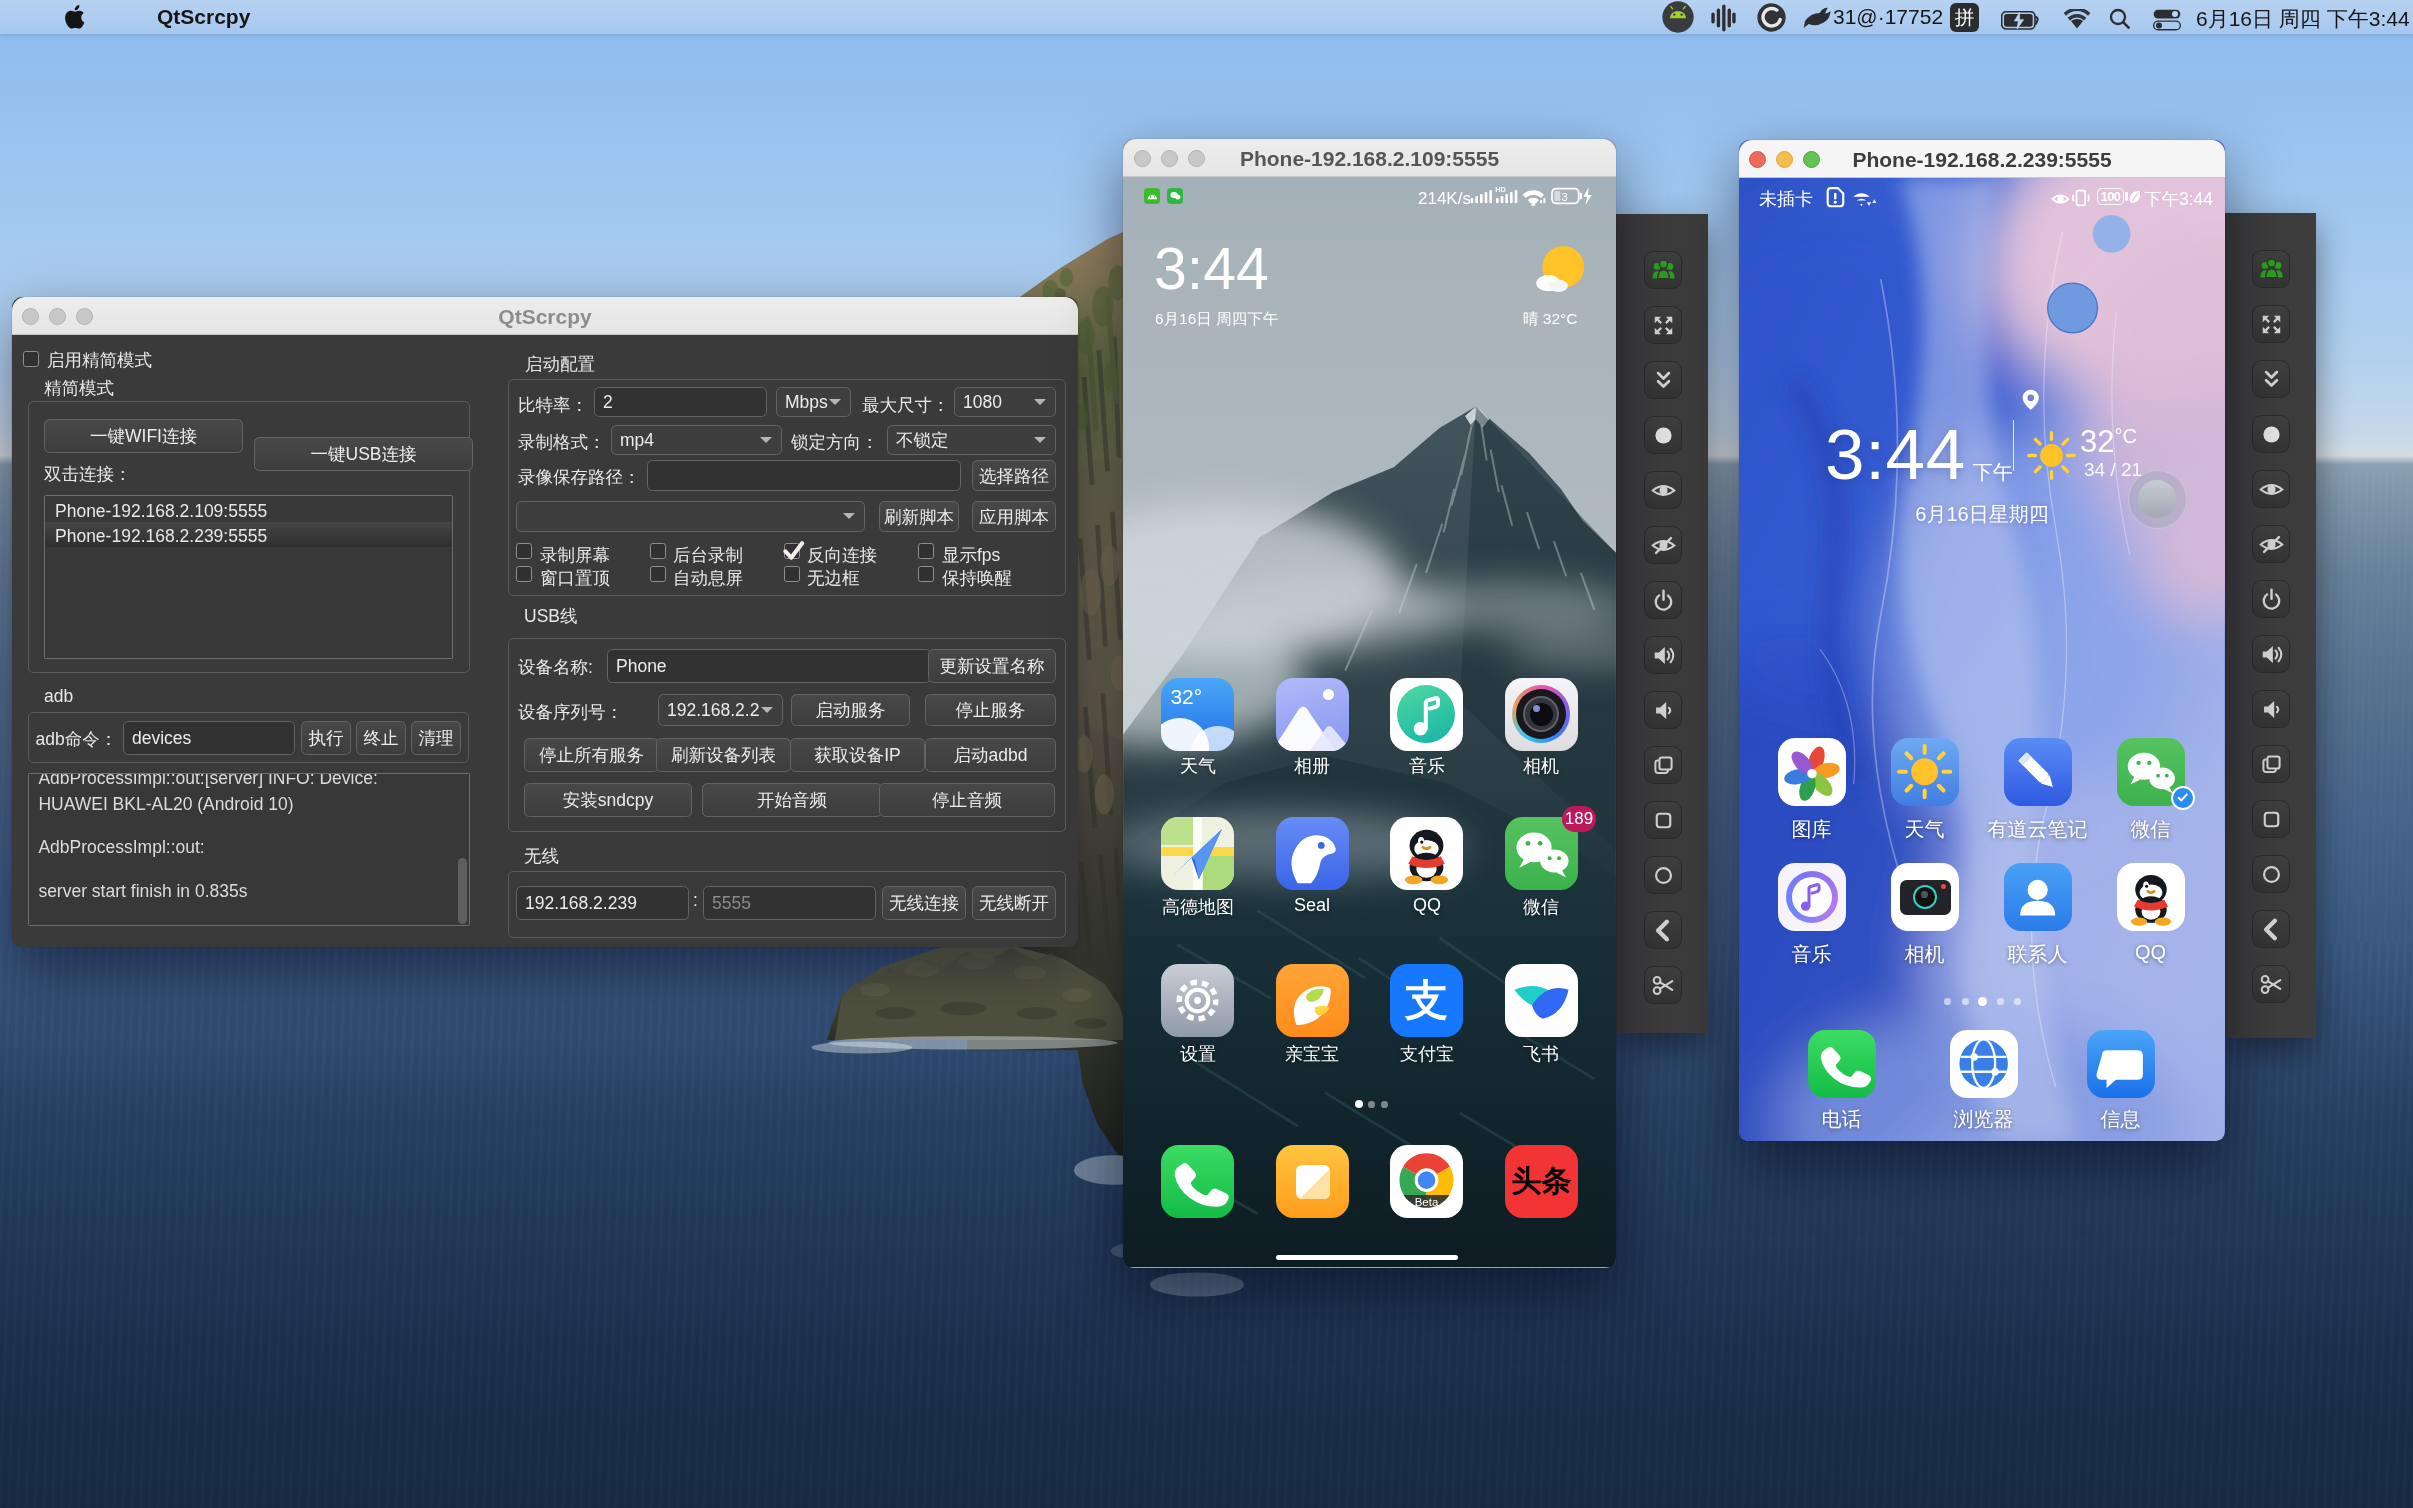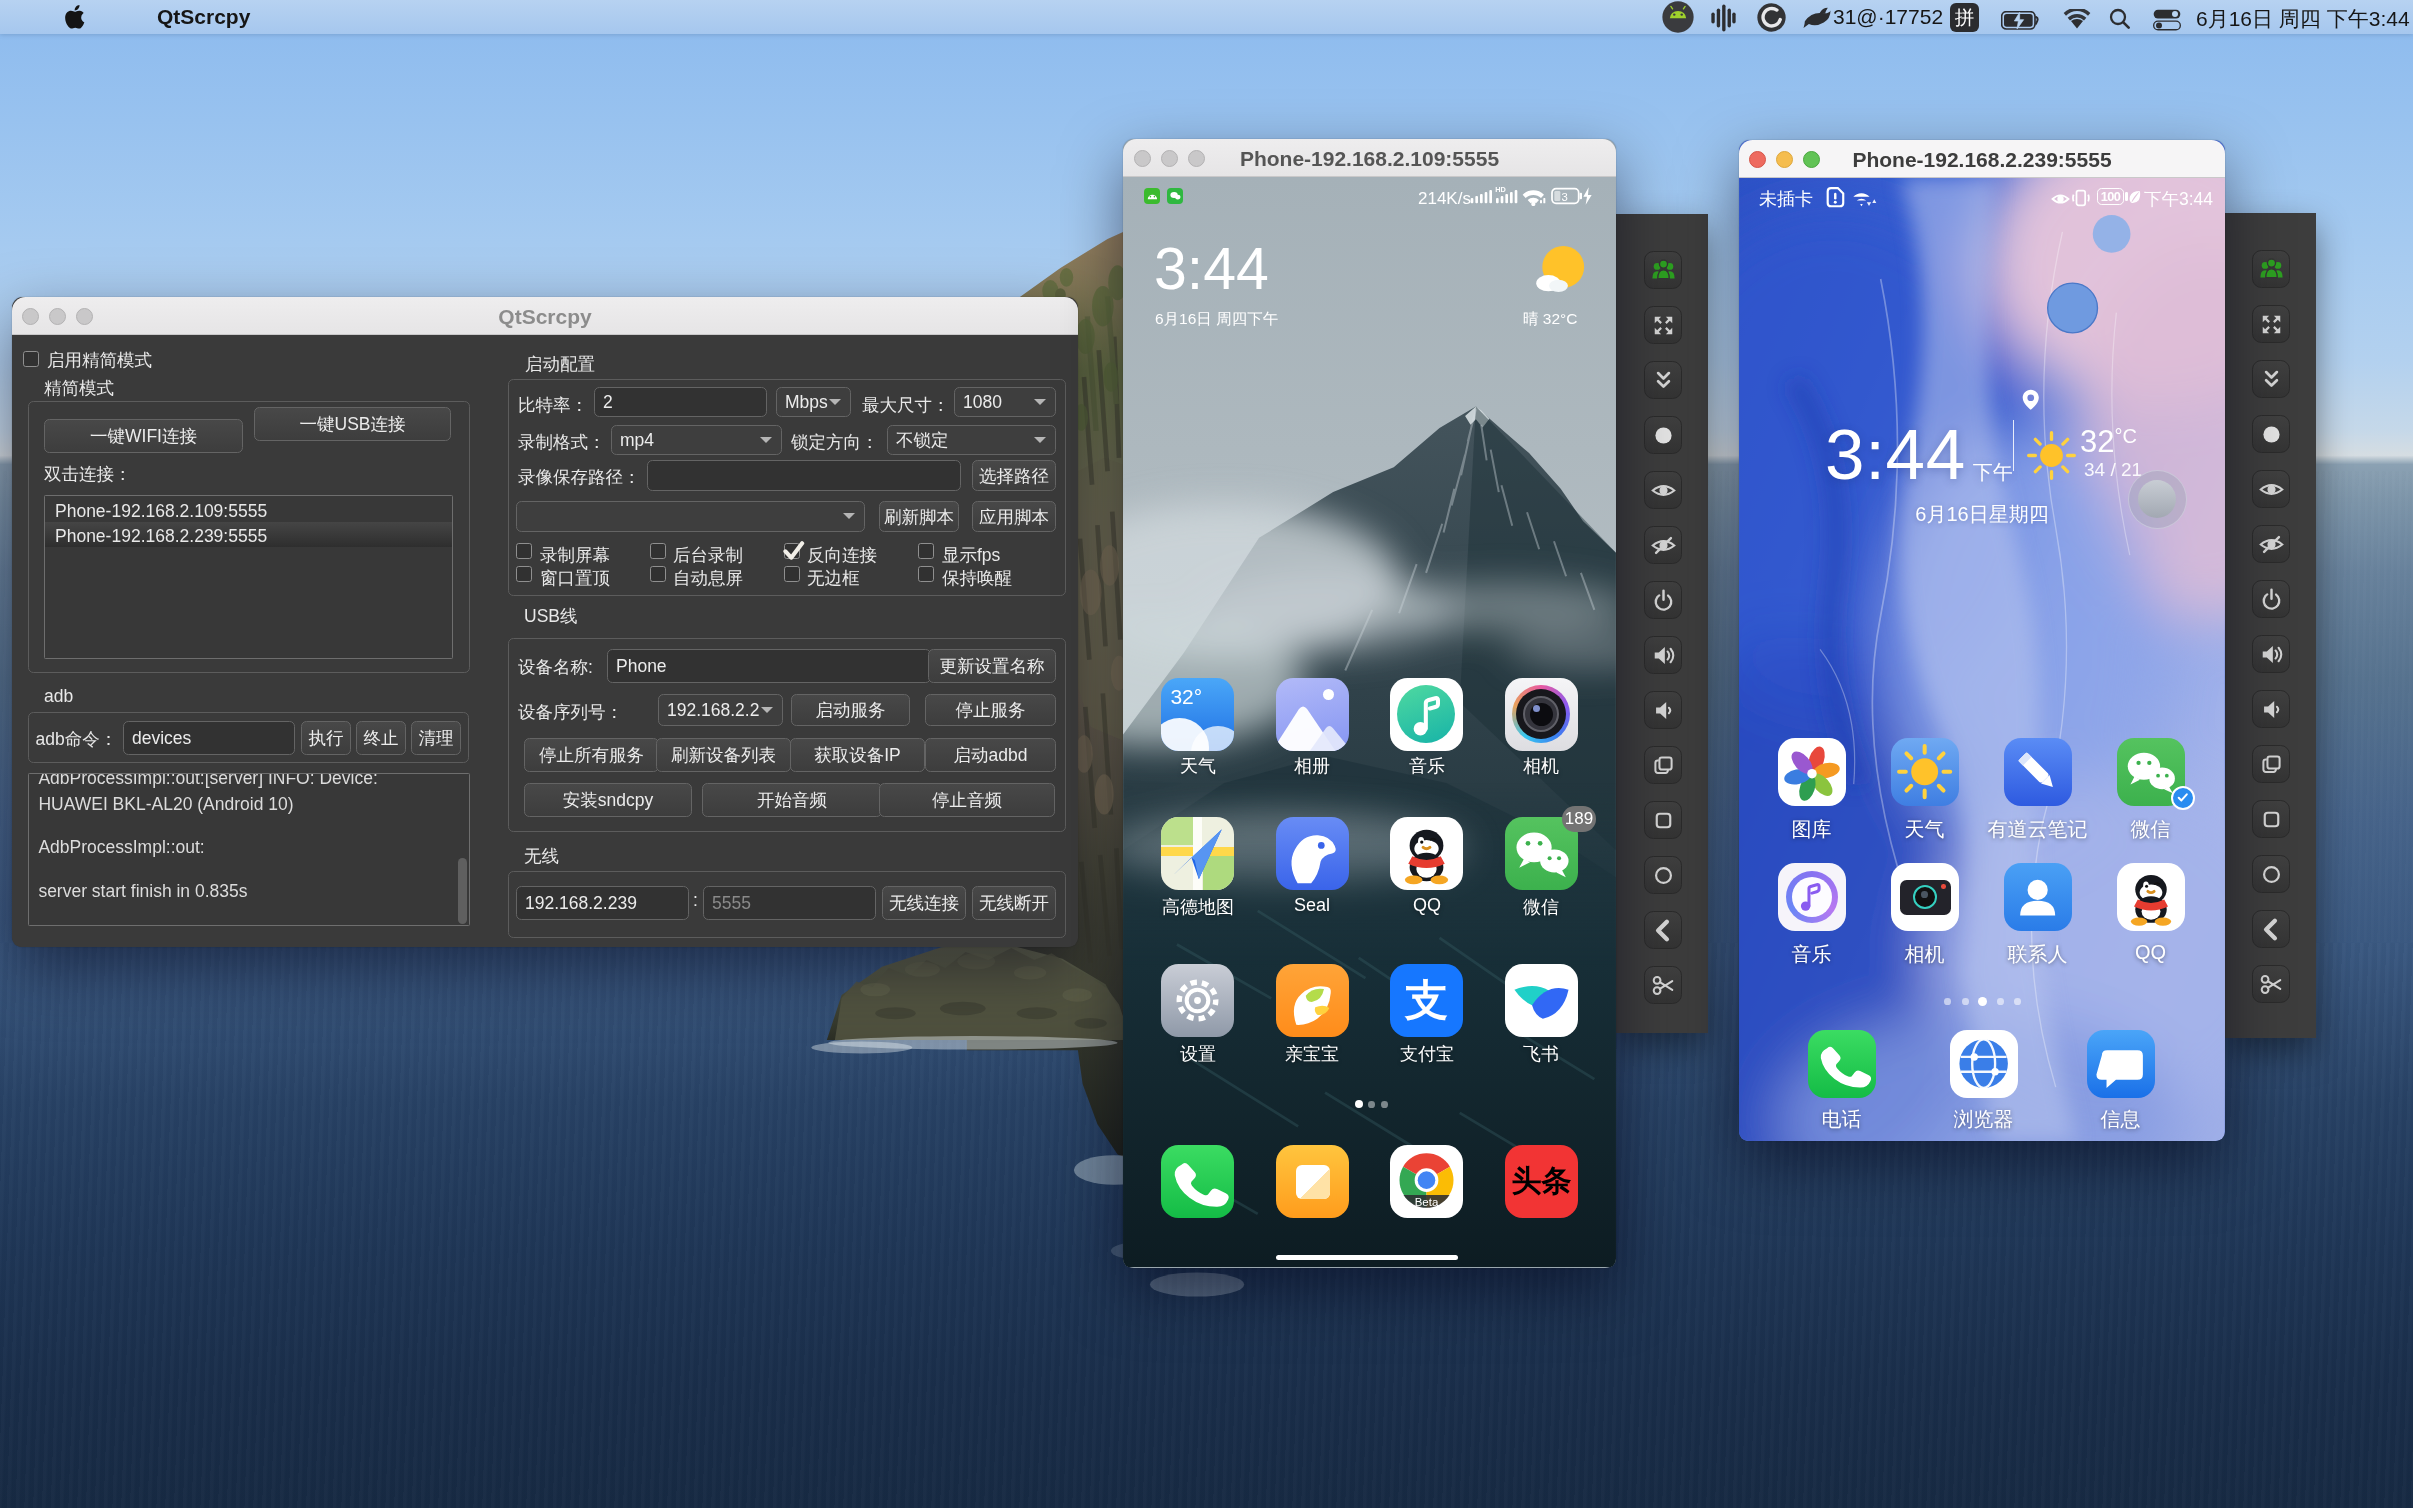--- a/index.html
+++ b/index.html
@@ -173,21 +173,21 @@
     <div class="lt ltg" style="left:10px"></div>
       <div class="lt ltg" style="left:37px"></div>
       <div class="lt ltg" style="left:64px"></div>
   </div>
   <div id="qtbody" style="position:absolute;left:0;top:38px;right:0;bottom:0;background:#3a3a3a;border-radius:0 0 9.4px 9.4px"></div>
   <div class="qcheck" style="left:11.4px;top:54px"></div>
   <div class="qt-label" style="left:35px;top:51px">启用精简模式</div>
   <div class="qt-label" style="left:32px;top:79px">精简模式</div>
   <div class="gbox" style="left:15.5px;top:104px;width:442px;height:272px"></div>
   <div class="qbtn" style="left:32px;top:122px;width:199px;height:34px">一键WIFI连接</div>
-  <div class="qbtn" style="left:242px;top:110px;width:197px;height:34px">一键USB连接</div>
+  <div class="qbtn" style="left:242px;top:140px;width:219px;height:34px">一键USB连接</div>
   <div class="qt-label" style="left:32px;top:165px">双击连接：</div>
   <div style="position:absolute;left:32px;top:198px;width:409px;height:164px;border:1.3px solid #6e6e6e;border-radius:1.3px;background:#383838;overflow:hidden">
     <div style="position:absolute;left:0;top:25.6px;width:100%;height:25.6px;background:linear-gradient(#454545,#2e2e2e)"></div>
     <div class="qt-label" style="left:10px;top:4.7px">Phone-192.168.2.109:5555</div>
     <div class="qt-label" style="left:10px;top:30px">Phone-192.168.2.239:5555</div>
   </div>
   <div class="qt-label" style="left:32px;top:389px">adb</div>
   <div class="gbox" style="left:16px;top:415px;width:441px;height:51px"></div>
   <div class="qt-label" style="left:23.6px;top:430px">adb命令：</div>
   <div class="qfield" style="left:111px;top:424px;width:172px;height:34px">devices</div>
@@ -523,21 +523,21 @@
         <ellipse cx="43" cy="45" rx="26" ry="22" fill="#fff"></ellipse>
         <path d="M28 62 l-7 13 l16 -8 Z" fill="#fff"></path>
         <circle cx="34" cy="39" r="3.5" fill="#3cb14d"></circle>
           <circle cx="52" cy="39" r="3.5" fill="#3cb14d"></circle>
         <ellipse cx="73" cy="65" rx="21" ry="17" fill="#fff"></ellipse>
         <path d="M84 78 l6 11 l-14 -7 Z" fill="#fff"></path>
         <circle cx="66" cy="61" r="3" fill="#3cb14d"></circle>
           <circle cx="80" cy="61" r="3" fill="#3cb14d"></circle>
       </svg>
     </div>
-    <div style="position:absolute;left:439px;top:629px;width:34px;height:25.6px;border-radius:12.8px;background:#737373;color:#fff;font-size:17px;display:flex;align-items:center;justify-content:center">189</div>
+    <div style="position:absolute;left:439px;top:629px;width:34px;height:25.6px;border-radius:12.8px;background:#be185d;color:#fff;font-size:17px;display:flex;align-items:center;justify-content:center">189</div>
     <div class="icon ic1" style="left:38px;top:787px;background:linear-gradient(#c9cdd6,#8f99a8)">
       <svg width="73" height="73" viewBox="0 0 108 108">
         <circle cx="54" cy="54" r="27" fill="none" stroke="#fff" stroke-width="8" stroke-dasharray="9.5 7.5" stroke-dashoffset="3"></circle>
         <circle cx="54" cy="54" r="16" fill="none" stroke="#fff" stroke-width="6"></circle>
         <circle cx="54" cy="54" r="5" fill="#fff"></circle>
       </svg>
     </div>
     <div class="icon ic1" style="left:153px;top:787px;background:linear-gradient(#ffa438,#ff8c1a)">
       <svg width="73" height="73" viewBox="0 0 108 108">
         <path d="M30 90 Q20 60 38 44 Q54 29 76 34 Q82 35 81 43 Q79 68 61 81 Q47 91 30 90 Z" fill="#fff"></path>

